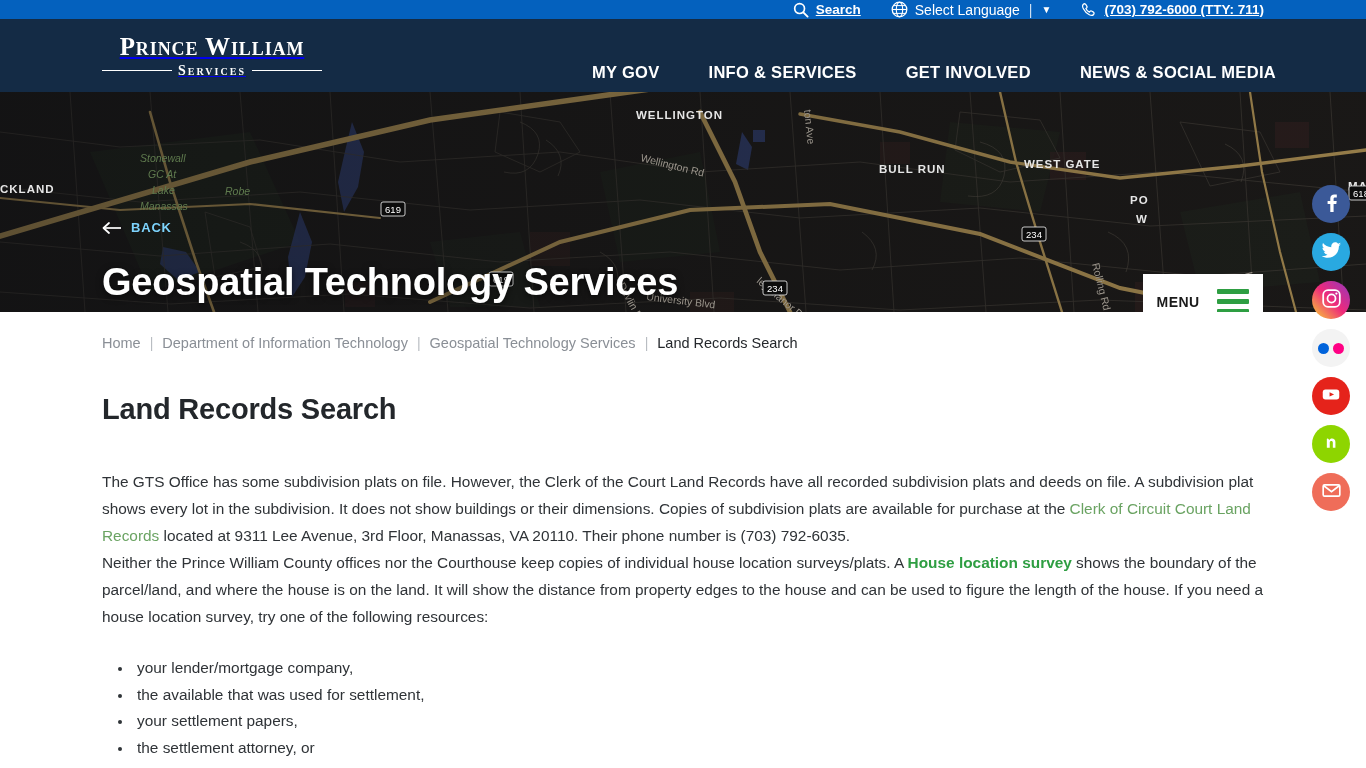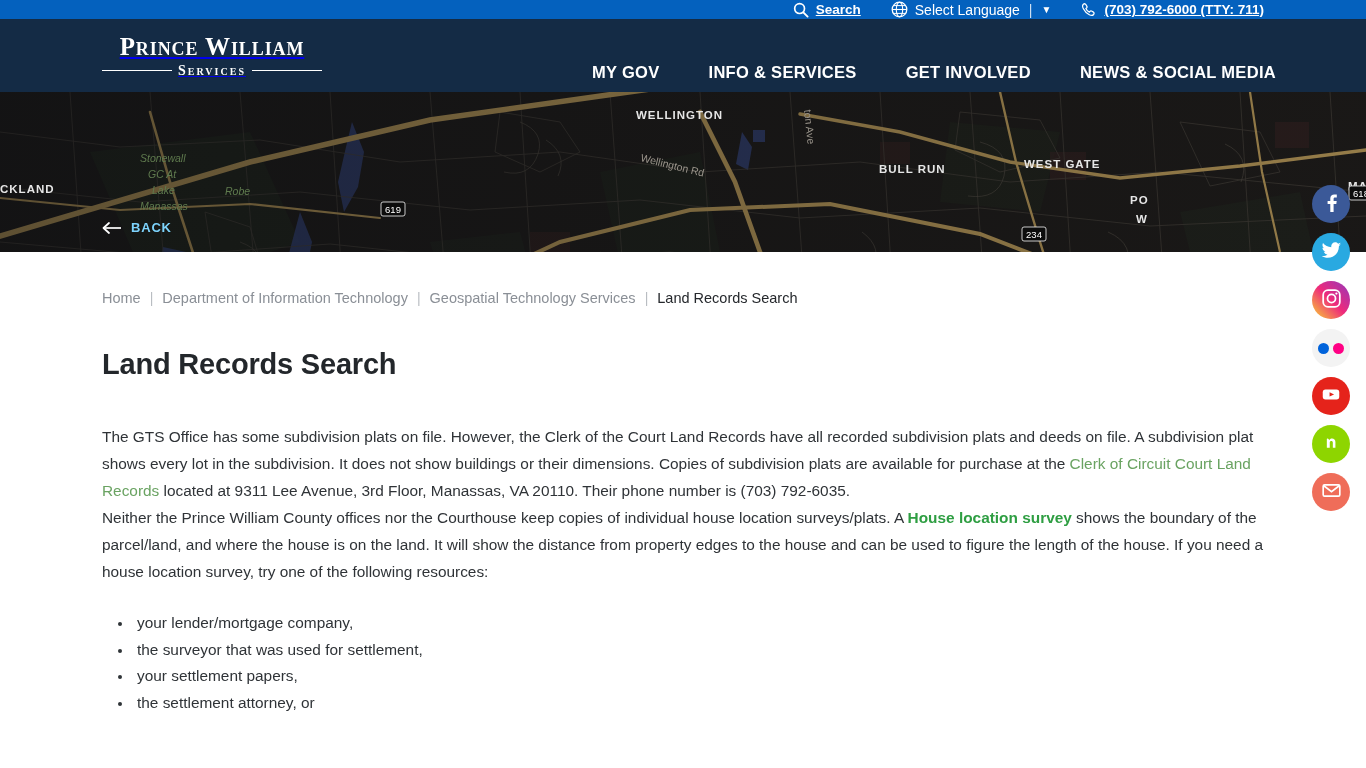--- a/index.html
+++ b/index.html
@@ -50,21 +50,21 @@
     position:absolute; left:592px; top:0; height:63px;
     display:flex; align-items:flex-end; gap:49px;
   }
   .mainnav a {
     color:#fff; text-decoration:none; font-size:16.5px;
     font-weight:bold; letter-spacing:.3px; white-space:nowrap;
   }
 
   
   .hero {
-    position:relative; height:160px; overflow:hidden;
+    position:relative; height:220px; overflow:hidden;
     background:#1d1a17;
   }
   .map-canvas { position:absolute; inset:0; }
   .hero-overlay {
     position:absolute; inset:0;
     background:linear-gradient(to right, rgba(10,12,16,.55), rgba(10,12,16,.25));
   }
   .back-link {
     position:absolute; left:102px; top:128px;
     display:flex; align-items:center; gap:9px;
@@ -109,21 +109,21 @@
   .s-nd   { background:#8ed500; }
   .s-em   { background:#ef6d59; }
   .flickr-dots { display:flex; gap:4px; }
   .flickr-dots i { width:11px; height:11px; border-radius:50%; display:block; }
   .fd-blue { background:#0063db; }
   .fd-pink { background:#ff0084; }
 
   
   .content { padding:0 102px; }
   .breadcrumb {
-    display:flex; align-items:center; gap:0; padding-top:38px;
+    display:flex; align-items:center; gap:0; padding-top:23px;
     font-size:14.5px; flex-wrap:nowrap;
   }
   .breadcrumb a { color:#8a8f96; text-decoration:none; }
   .breadcrumb .sep { color:#b9bdc2; margin:0 9px; font-size:14px; }
   .breadcrumb .current { color:#25282c; }
 
   h1.page-title {
     margin-top:42px; font-size:29px; font-weight:bold;
     color:#23272b; letter-spacing:-.2px;
   }
@@ -420,18 +420,18 @@
 
   <h1 class="page-title">Land Records Search</h1>
 
   <div class="body-copy">
     <span>The GTS Office has some subdivision plats on file. However, the Clerk of the Court Land Records have all recorded subdivision plats and deeds on file. A subdivision plat shows every lot in the subdivision. It does not show buildings or their dimensions. Copies of subdivision plats are available for purchase at the </span><a class="green" href="#">Clerk of Circuit Court Land Records</a><span> located at 9311 Lee Avenue, 3rd Floor, Manassas, VA 20110. Their phone number is (703) 792-6035.</span><br>
     <span>Neither the Prince William County offices nor the Courthouse keep copies of individual house location surveys/plats. A </span><a class="green-bold" href="#">House location survey</a><span> shows the boundary of the parcel/land, and where the house is on the land. It will show the distance from property edges to the house and can be used to figure the length of the house. If you need a house location survey, try one of the following resources:</span>
   </div>
 
   <ul class="resource-list">
     <li>your lender/mortgage company,</li>
-    <li>the surveyor that was used for settlement,</li>
+    <li>the available that was used for settlement,</li>
     <li>your settlement papers,</li>
     <li>the settlement attorney, or</li>
 
   </ul>
 </div>
 
 </body></html>

